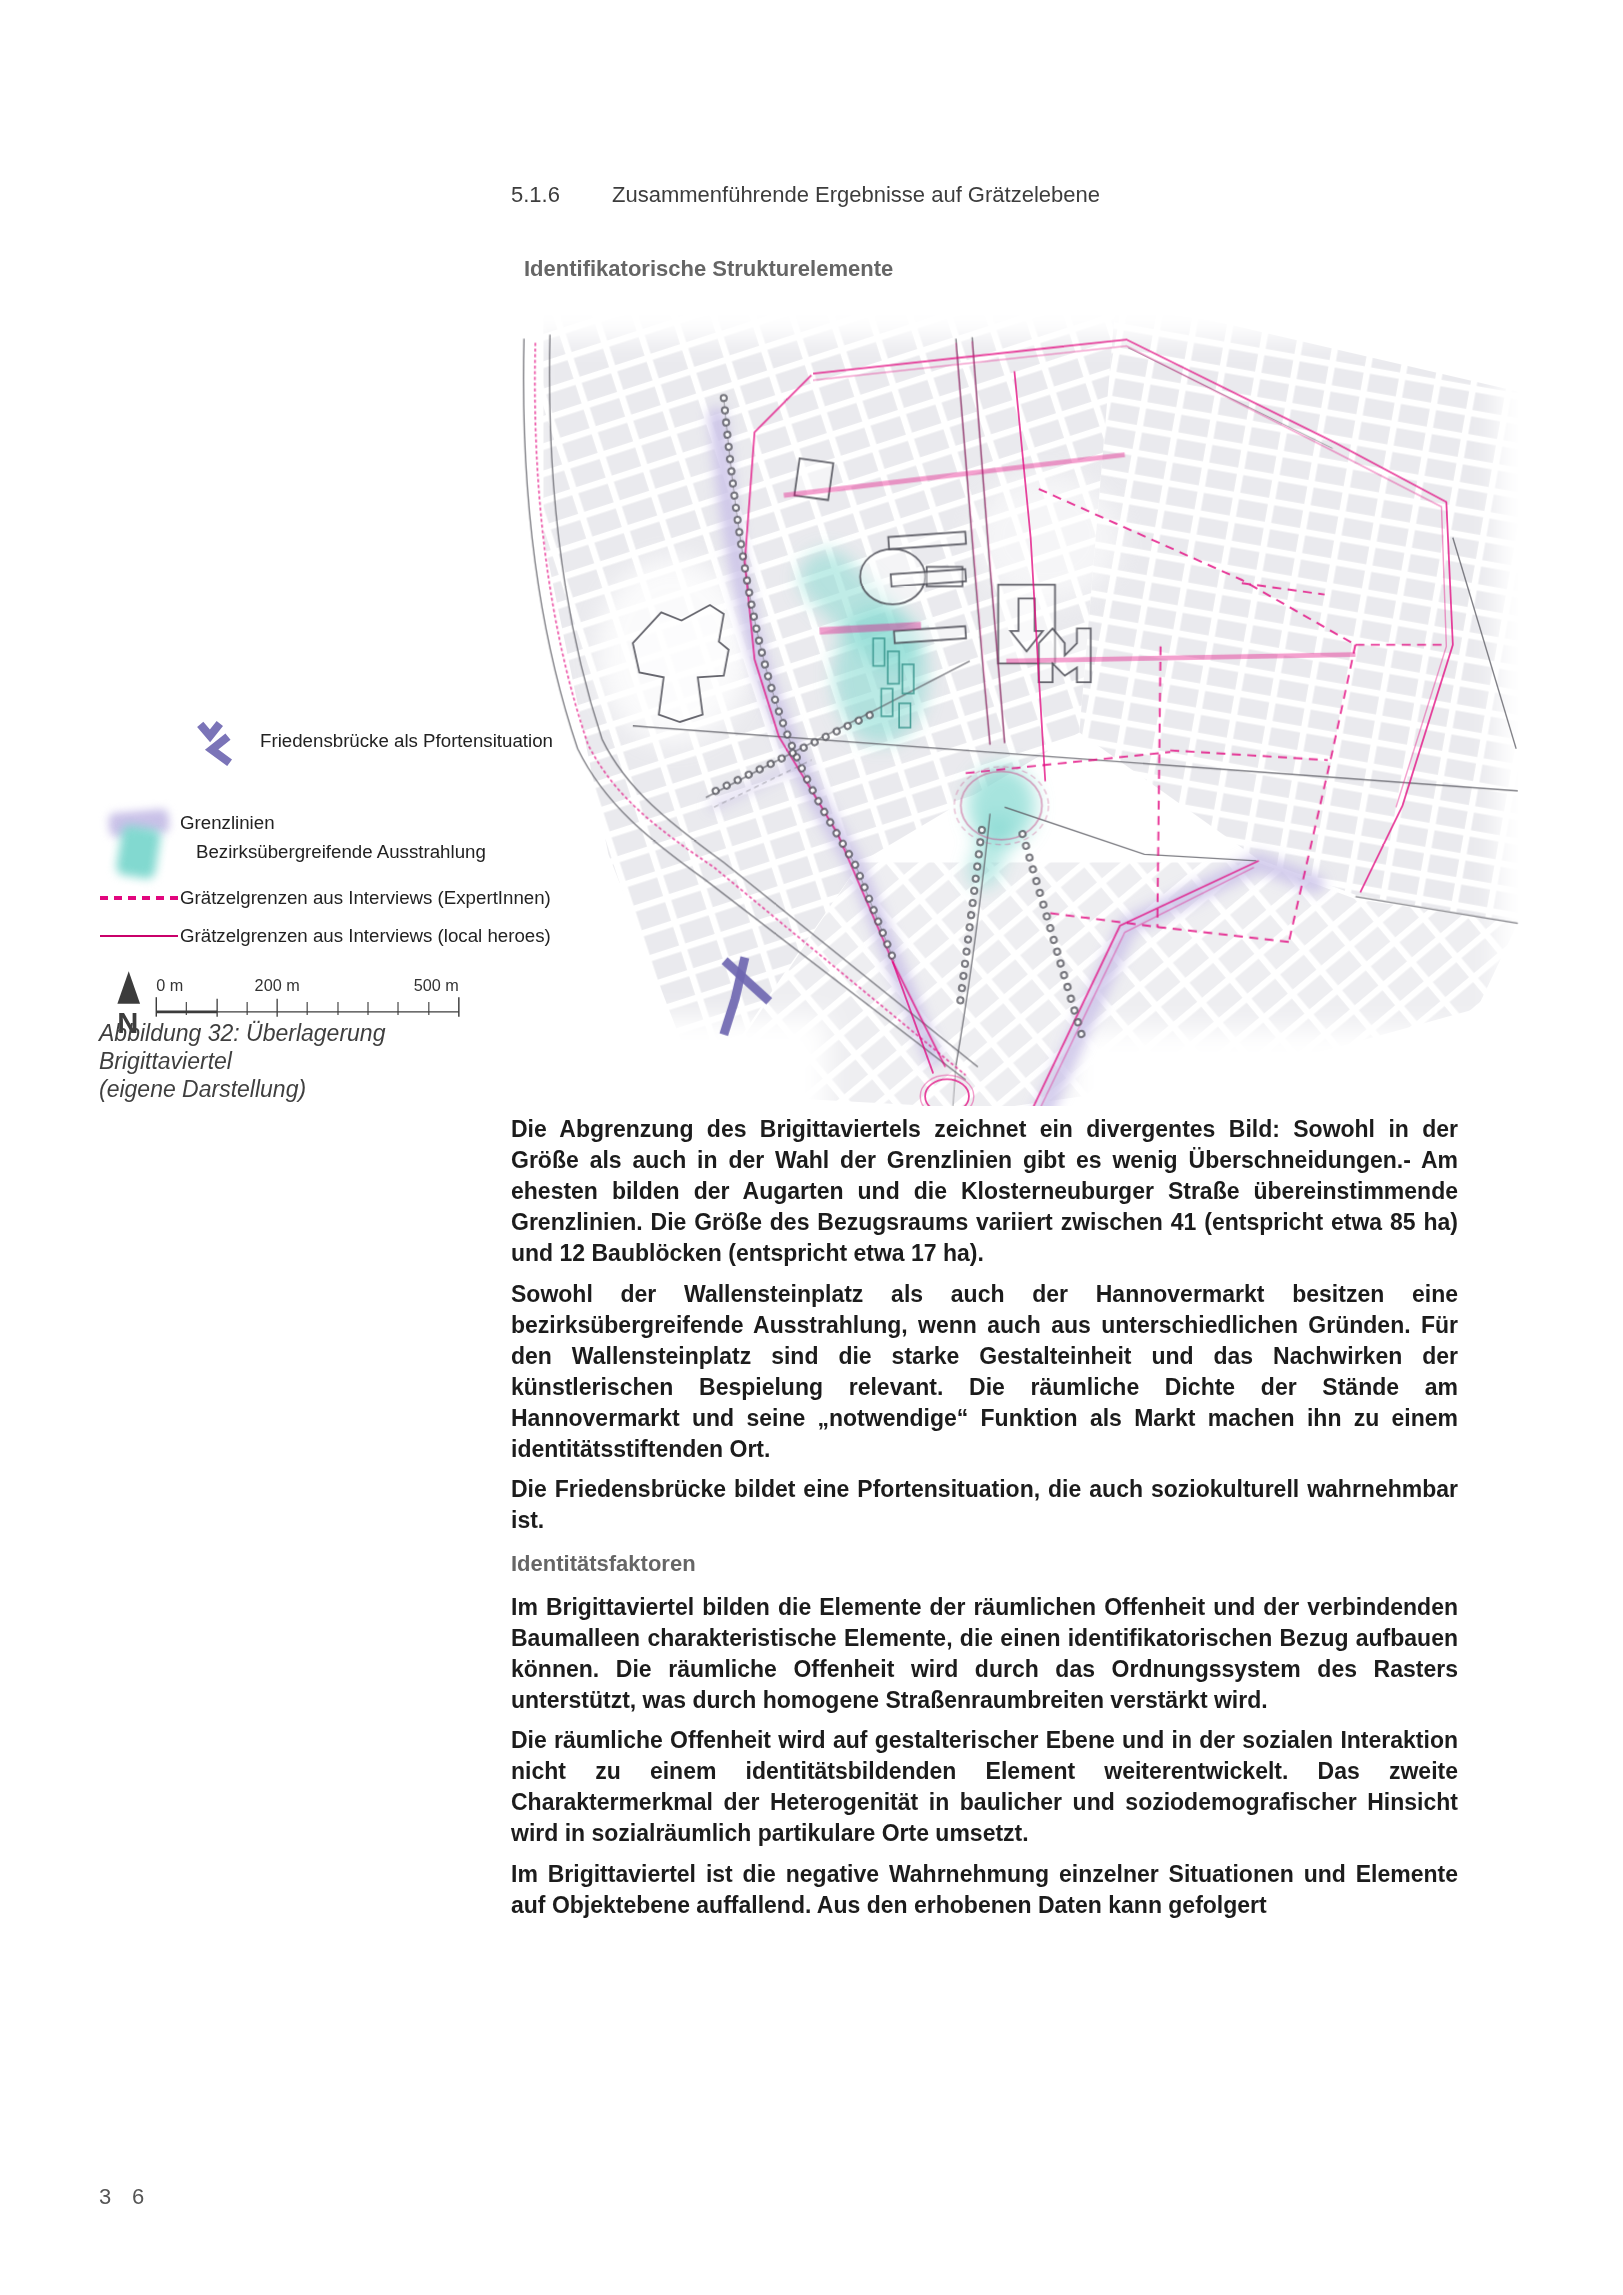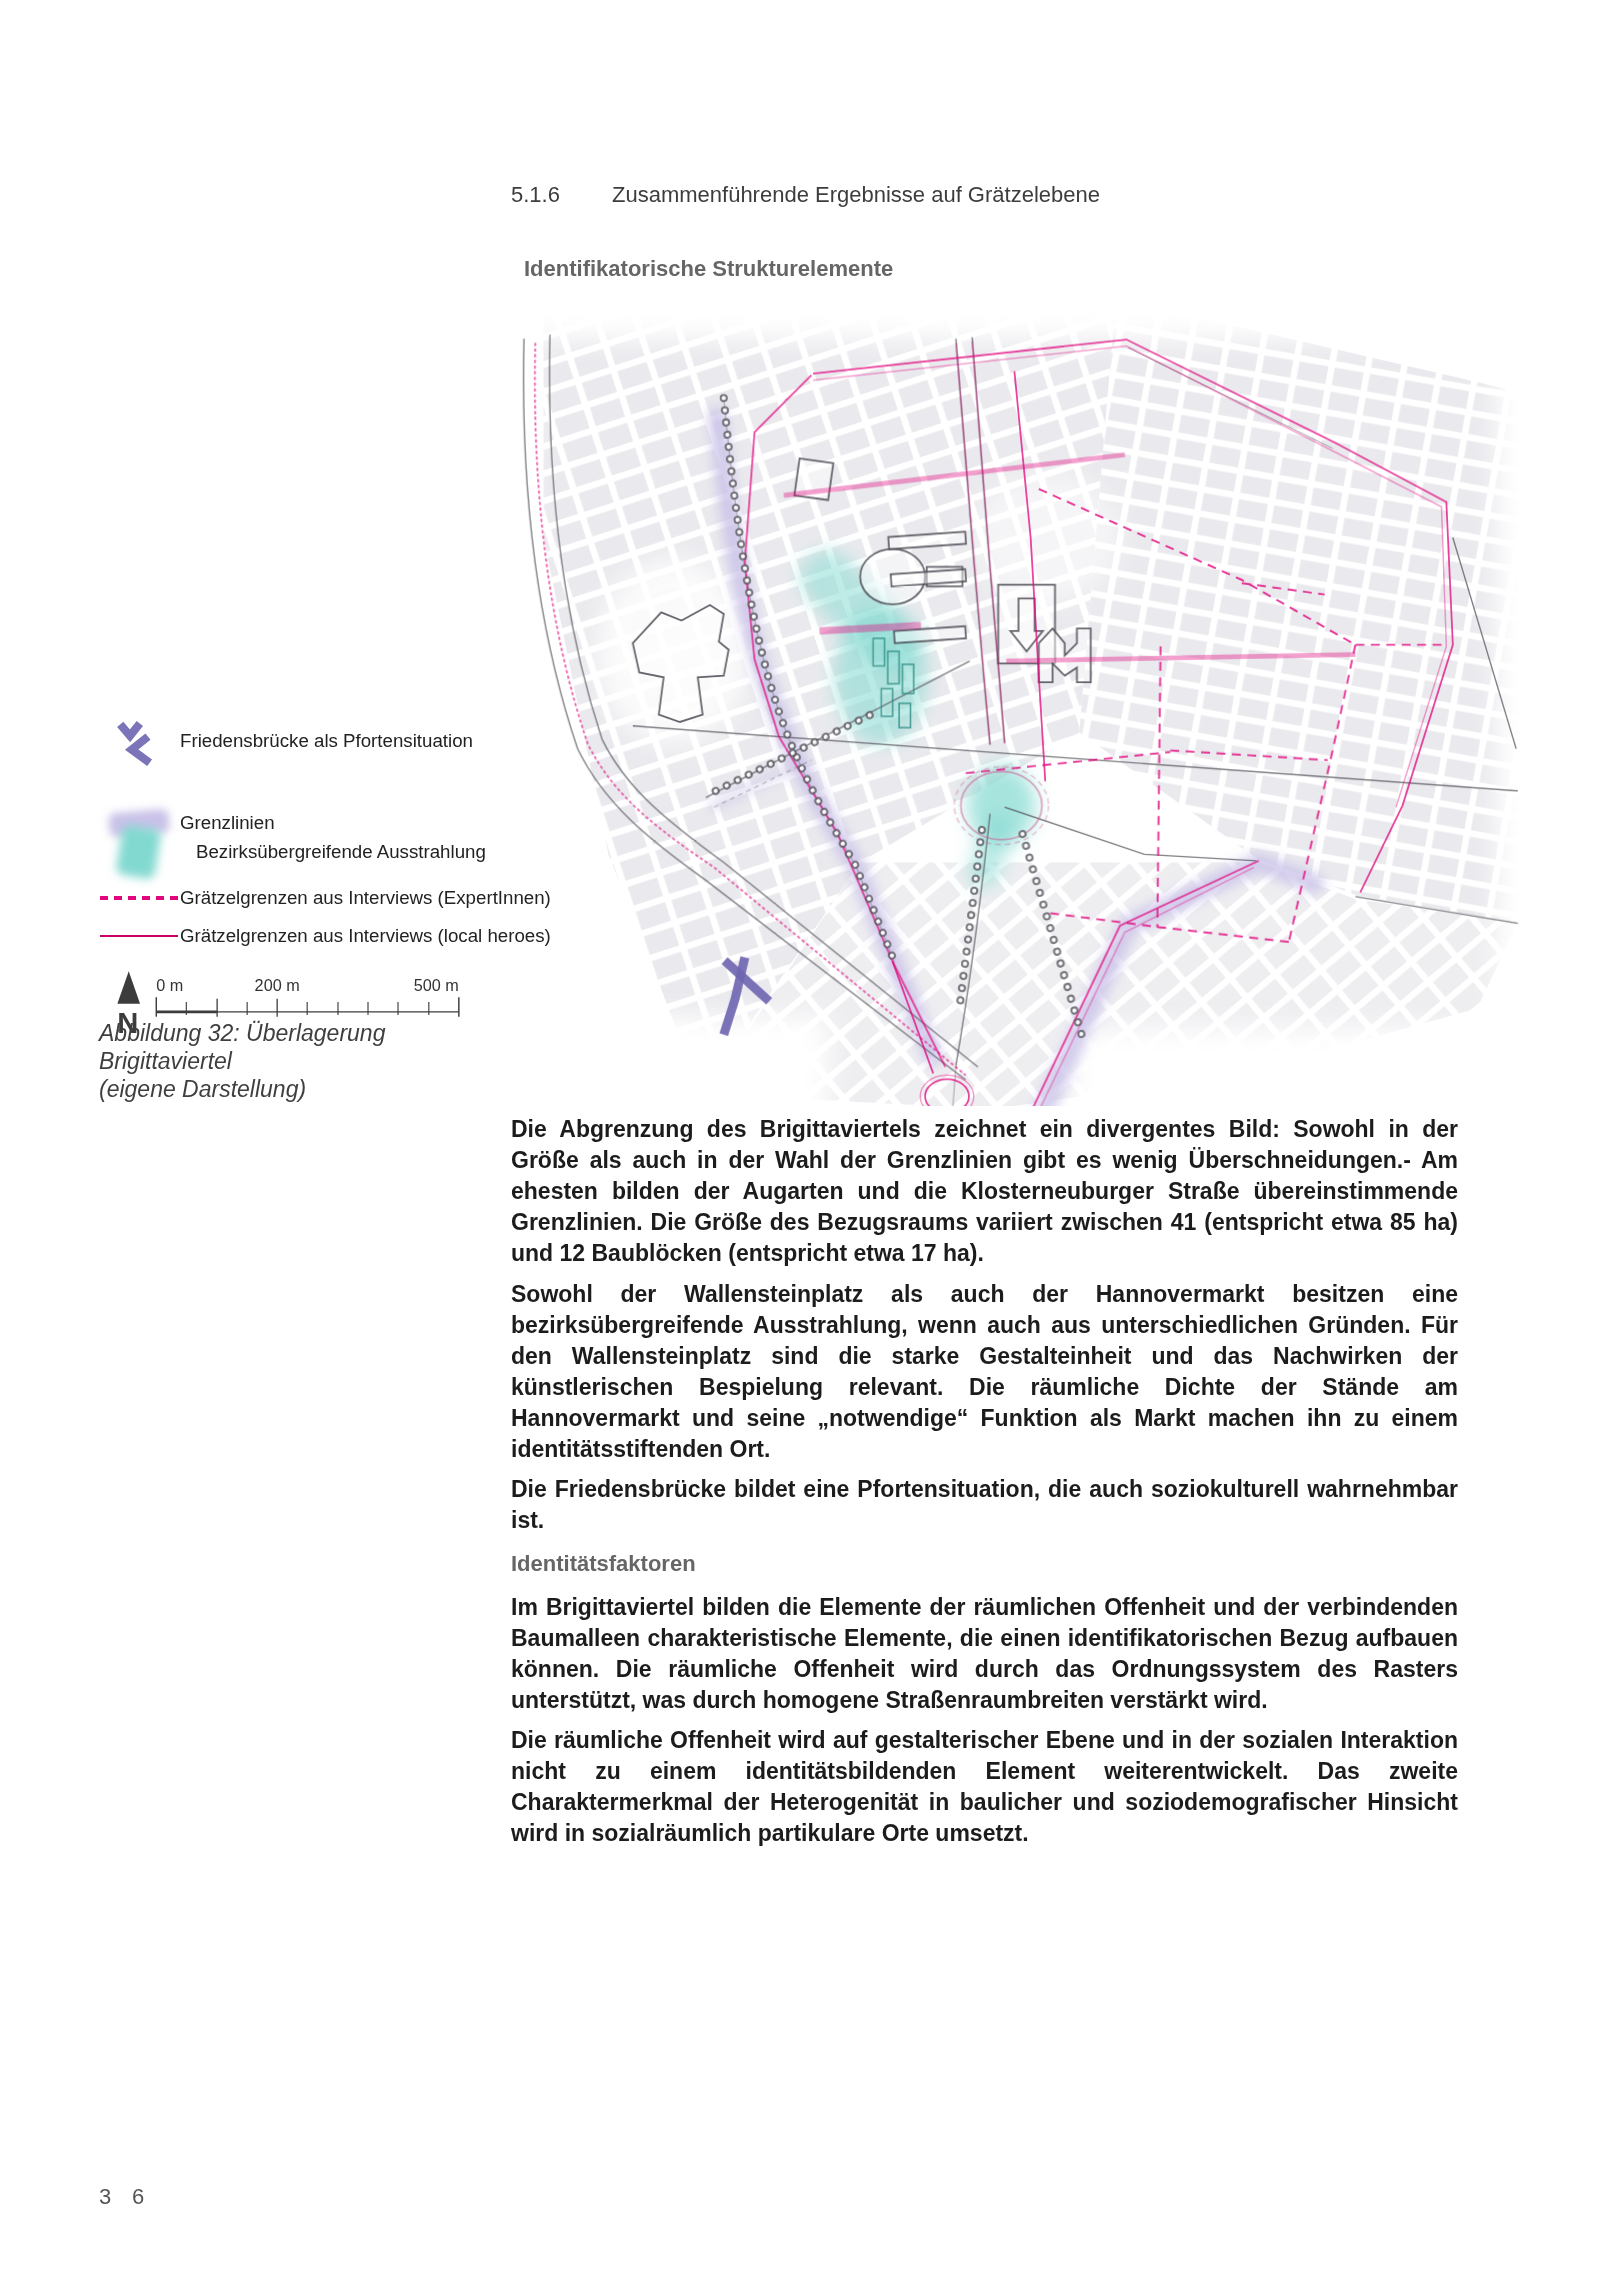--- a/index.html
+++ b/index.html
@@ -208,21 +208,21 @@
     <path class="tree-hole" d="M630,665 L705,920"></path>
   </g>
 
   <g>
     <path class="bridge-bar" d="M263,821 L318,871"></path>
     <path class="bridge-bar" d="M288,817 L276,868 L262,912"></path>
   </g>
 </svg>
 </div>
 
-<div class="legend-row" style="top:714px;height:54px;">
+<div class="legend-row" style="top:714px;height:54px;justify-content:center;">
   <div class="legend-swatch">
     <svg width="54" height="49" viewBox="0 0 66 60" aria-hidden="true">
       <path d="M10,9 L22,23 L34,8" stroke="#7b74b8" stroke-width="10" fill="none"></path>
       <path d="M44,24 L24,40 L46,56" stroke="#7b74b8" stroke-width="10" fill="none"></path>
     </svg>
   </div>
   <div class="legend-label">Friedensbrücke als Pfortensituation</div>
 </div>
 <div class="legend-row" style="top:781px;height:36px;margin-top:24px;">
   <div class="legend-swatch">
@@ -281,16 +281,17 @@
   <div>(eigene Darstellung)</div>
 </div>
 
 <div class="bodycol">
   <p>Die Abgrenzung des Brigittaviertels zeichnet ein divergentes Bild: Sowohl in der Größe als auch in der Wahl der Grenzlinien gibt es wenig Überschneidungen.- Am ehesten bilden der Augarten und die Klosterneuburger Straße übereinstimmende Grenzlinien. Die Größe des Bezugsraums variiert zwischen 41 (entspricht etwa 85 ha) und 12 Baublöcken (entspricht etwa 17 ha).</p>
   <p>Sowohl der Wallensteinplatz als auch der Hannovermarkt besitzen eine bezirksübergreifende Ausstrahlung, wenn auch aus unterschiedlichen Gründen. Für den Wallensteinplatz sind die starke Gestalteinheit und das Nachwirken der künstlerischen Bespielung relevant. Die räumliche Dichte der Stände am Hannovermarkt und seine „notwendige“ Funktion als Markt machen ihn zu einem identitätsstiftenden Ort.</p>
   <p>Die Friedensbrücke bildet eine Pfortensituation, die auch soziokulturell wahrnehmbar ist.</p>
   <div class="subheading2">Identitätsfaktoren</div>
   <p>Im Brigittaviertel bilden die Elemente der räumlichen Offenheit und der verbindenden Baumalleen  charakteristische Elemente, die einen identifikatorischen Bezug aufbauen können. Die räumliche Offenheit wird durch das Ordnungssystem des Rasters unterstützt, was durch homogene Straßenraumbreiten verstärkt wird.</p>
   <p>Die räumliche Offenheit wird auf gestalterischer Ebene und in der sozialen Interaktion nicht zu einem identitätsbildenden  Element weiterentwickelt. Das zweite Charaktermerkmal der Heterogenität in baulicher und soziodemografischer Hinsicht wird in sozialräumlich partikulare Orte umsetzt.</p>
+  <p>Im Brigittaviertel ist die negative Wahrnehmung einzelner Situationen und Elemente auf Objektebene auffallend. Aus den erhobenen Daten kann gefolgert</p>
 </div>
 
 <div class="pagenum">3 6</div>
 
 
 </body></html>

